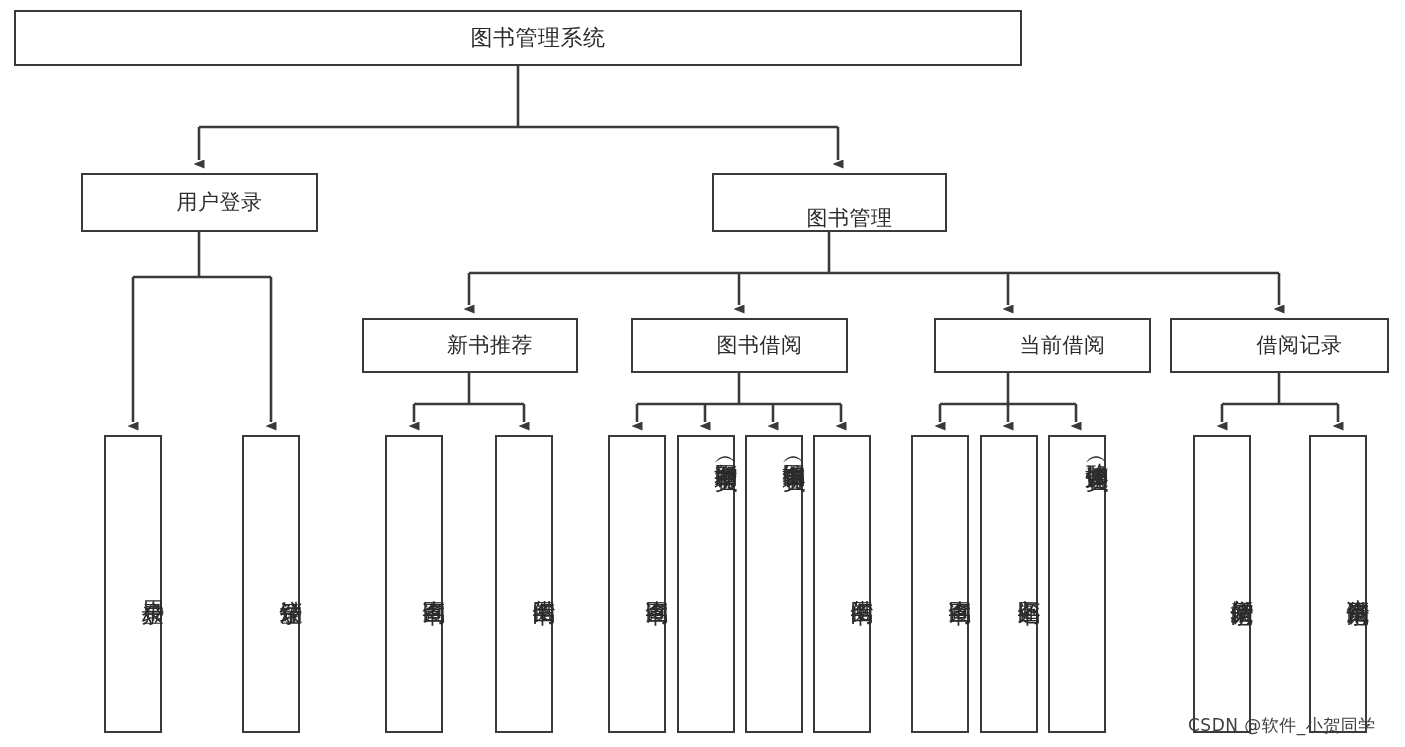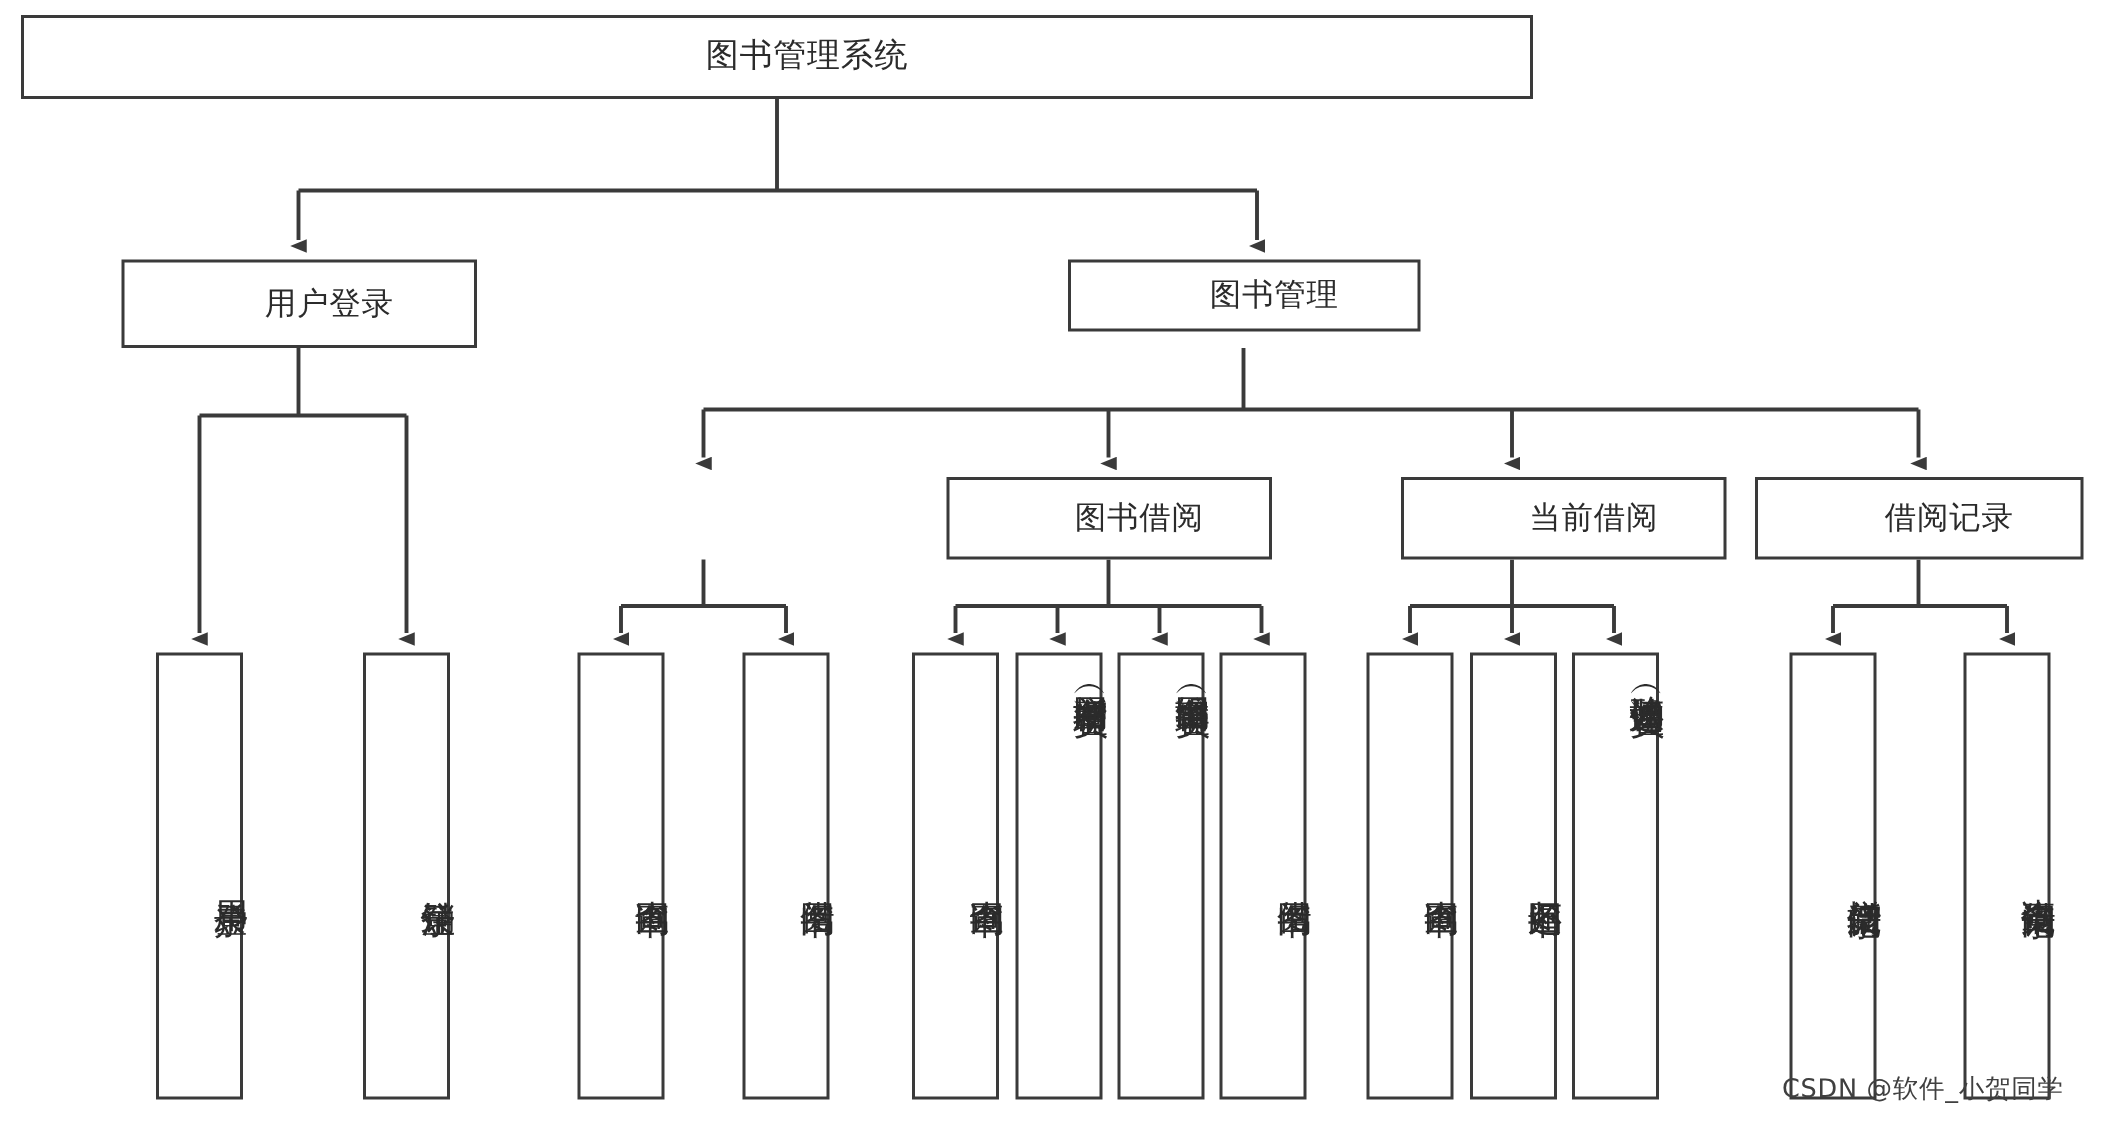--- a/index.html
+++ b/index.html
@@ -134,24 +134,27 @@
     </g>
   </svg>
 
   <div class="node h root" style="left:14px; top:10px; width:1008px; height:56px;">
     <span class="lbl">图书管理系统</span>
   </div>
 
   <div class="node h" style="left:81px; top:173px; width:237px; height:59px;">
     <span class="lbl">用户登录</span>
   </div>
-  <div class="node h" style="left:712px; top:173px; width:235px; height:48px;">
+  <div class="node h" style="left:712px; top:173px; width:235px; height:59px;align-items:flex-end;">
     <span class="lbl">图书管理</span>
   </div>
 
+  <div class="node h" style="left:362px; top:318px; width:216px; height:55px;">
+    <span class="lbl">新书推荐</span>
+  </div>
   <div class="node h" style="left:631px; top:318px; width:217px; height:55px;">
     <span class="lbl">图书借阅</span>
   </div>
   <div class="node h" style="left:900px; top:318px; width:217px; height:55px;margin-left:34px;">
     <span class="lbl">当前借阅</span>
   </div>
   <div class="node h" style="left:1170px; top:318px; width:219px; height:55px;">
     <span class="lbl">借阅记录</span>
   </div>
 

